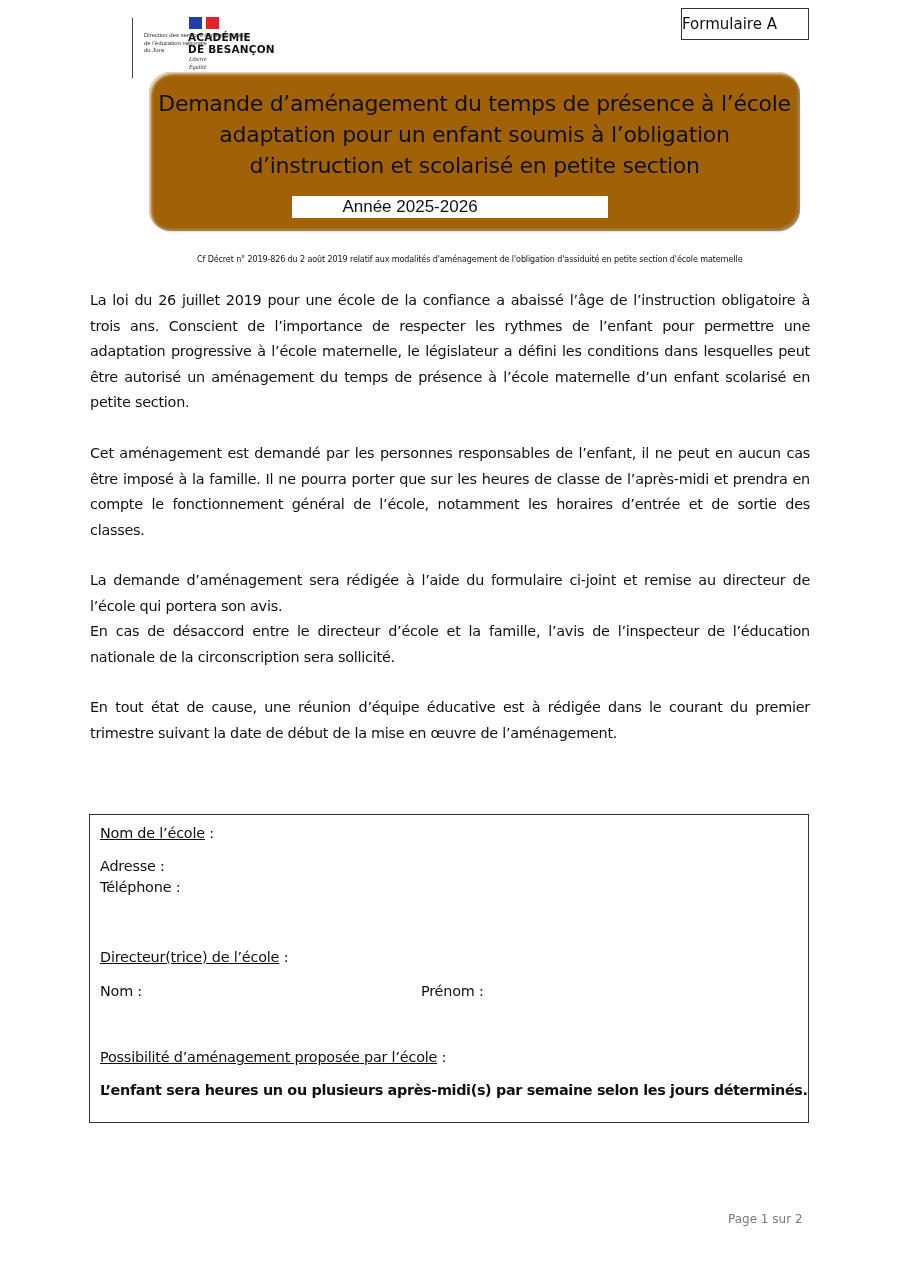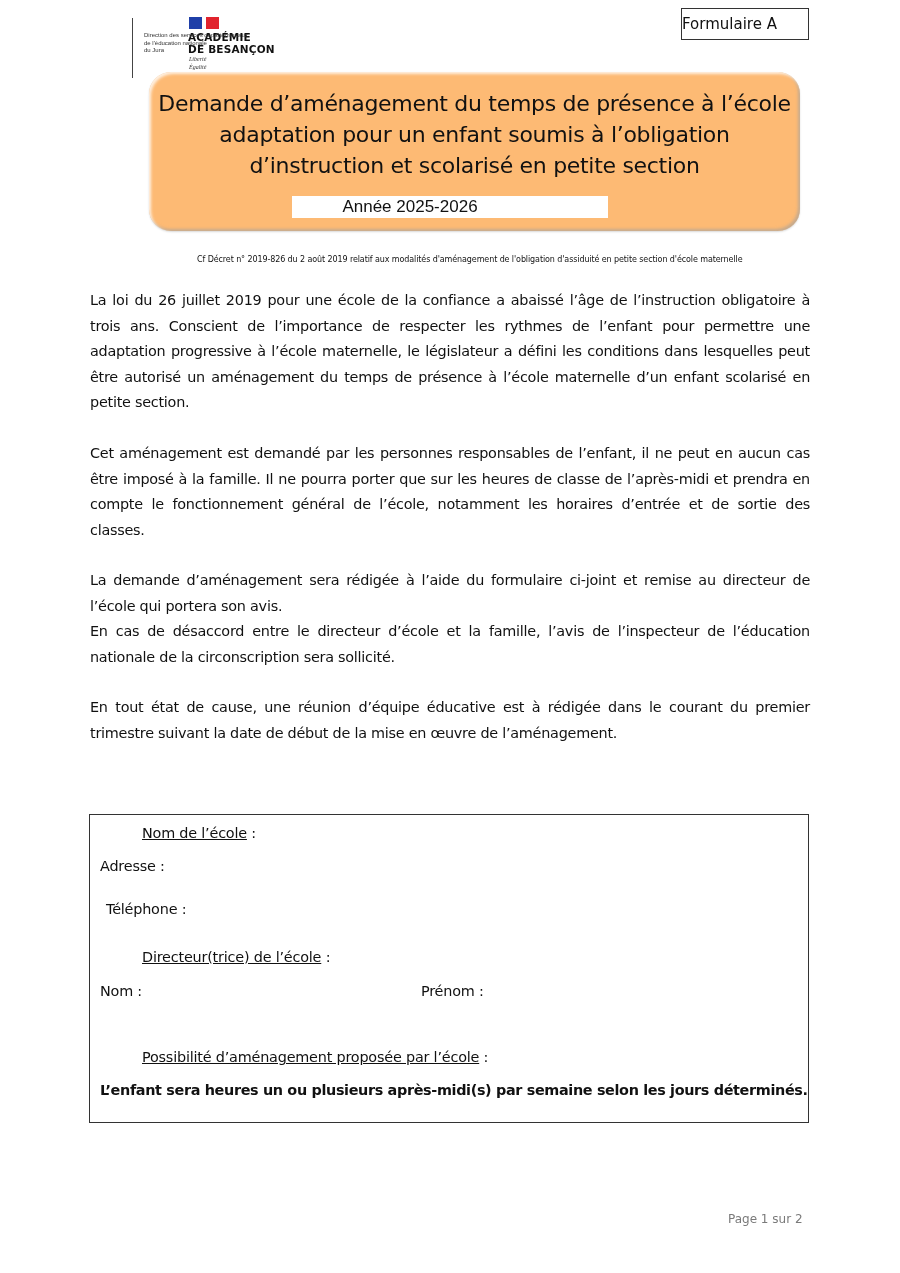--- a/index.html
+++ b/index.html
@@ -38,21 +38,21 @@
     }
     
     .form-tag {
       position: absolute; left: 681px; top: 8px; width: 128px; height: 32px;
       border: 1px solid #333; text-align: left;
       font-family: "DejaVu Sans", sans-serif; font-size: 15px; line-height: 30px; color: #111;
     }
     
     .title-box {
       position: absolute; left: 149px; top: 72px; width: 651px; height: 159px;
-      background: #fdba74; border-radius: 22px;
+      background: #a16207; border-radius: 22px;
       box-shadow: inset 2px 2px 3px rgba(255,255,255,0.8), inset -2px -2px 3px rgba(160,160,160,0.6), 0 1px 2px rgba(0,0,0,0.15);
     }
     .title-text {
       position: absolute; left: 0; top: 16px; width: 100%;
       text-align: center; font-family: "DejaVu Sans", sans-serif;
       font-size: 22px; line-height: 31px; color: #111; letter-spacing: -0.3px;
     }
     .year-box {
       position: absolute; left: 143px; top: 124px; width: 316px; height: 22px;
       background: #ffffff; text-align: center;
@@ -78,24 +78,24 @@
     
     .form-box {
       position: absolute; left: 89px; top: 814px; width: 720px; height: 309px;
       border: 1px solid #333;
     }
     .fld {
       position: absolute; left: 10px;
       font-family: "DejaVu Sans", sans-serif; font-size: 14.4px; line-height: 20px; color: #111;
       letter-spacing: -0.2px;
     }
-    .u { text-decoration: underline; margin-left: 42px; }
+    .u { text-decoration: underline; }
     .f-nom-ecole { top: 8px; }
     .f-adresse { top: 41px; }
-    .f-tel { top: 84px; margin-left: 6px; }
+    .f-tel { top: 62px; }
     .f-directeur { top: 132px; }
     .f-nom { top: 166px; }
     .f-prenom { top: 166px; left: 331px; }
     .f-possib { top: 232px; }
     .f-enfant { top: 265px; font-weight: bold; letter-spacing: -0.35px; }
     .footer {
       position: absolute; left: 728px; top: 1212px;
       font-family: "DejaVu Sans", sans-serif; font-size: 12px; color: #7a7a7a;
     }
   </style>

